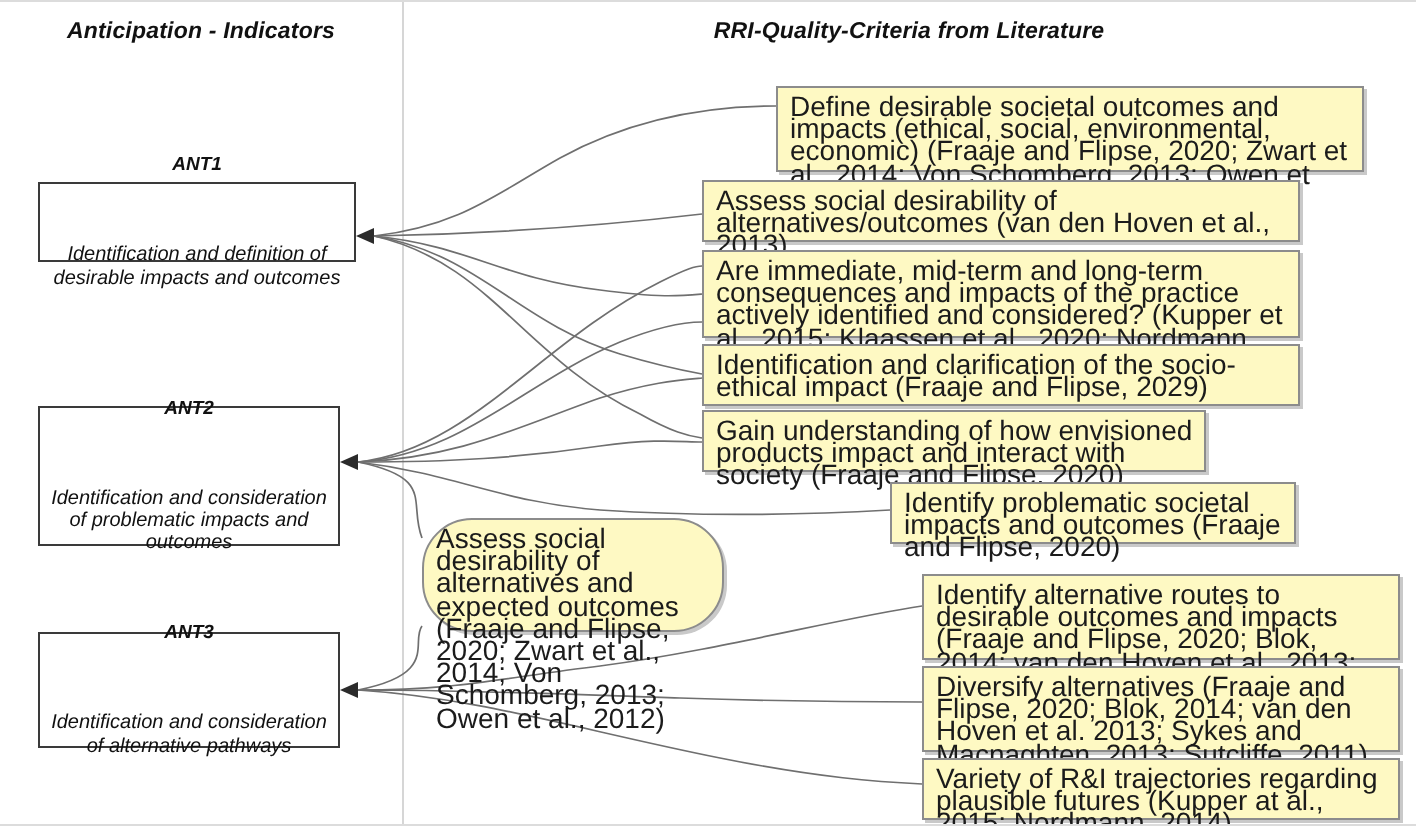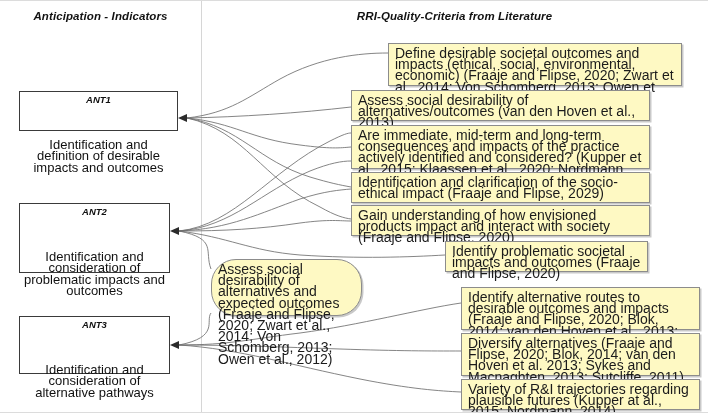--- a/index.html
+++ b/index.html
@@ -29,30 +29,30 @@
   #title-left{left:0;width:201px;top:9px;}
   #title-right{left:201px;width:507px;top:9px;}
 
   
   .ind-box{
     position:absolute;
     border:1px solid #3a3a3a;
     background:#ffffff;
     box-sizing:border-box;
     display:flex;flex-direction:column;
-    align-items:center;justify-content:space-between;
+    align-items:center;justify-content:center;
     padding:2px 4px;
     gap:33px;
   }
   .ind-code{
     font-weight:bold;font-style:italic;font-size:9.5px;color:#111;
     line-height:12px;
   }
   .ind-desc{
-    font-size:13px;color:#111;
+    font-style:italic;font-size:10px;color:#111;
     line-height:11.3px;text-align:center;
   }
 
   
   .crit-box{
     position:absolute;
     border:1px solid #9a9a9a;
     background:#fef9c3;
     box-sizing:border-box;
     padding:4px 5px 3px 6px;
@@ -123,21 +123,21 @@
   </div>
 
   <div class="crit-box shadowed" style="left:388px;top:42px;width:294px;height:43px;">Define desirable societal outcomes and impacts (ethical, social, environmental, economic) (Fraaje and Flipse, 2020; Zwart et al., 2014; Von Schomberg, 2013; Owen et al., 2012)</div>
 
   <div class="crit-box shadowed" style="left:351px;top:89px;width:299px;height:31px;">Assess social desirability of alternatives/outcomes (van den Hoven et al., 2013)</div>
 
   <div class="crit-box shadowed" style="left:351px;top:124px;width:299px;height:44px;">Are immediate, mid-term and long-term consequences  and impacts of the practice actively identified and considered? (Kupper et al., 2015; Klaassen et al., 2020; Nordmann, 2014)</div>
 
   <div class="crit-box shadowed" style="left:351px;top:171px;width:299px;height:31px;">Identification and clarification of  the socio-ethical impact (Fraaje and Flipse, 2029)</div>
 
-  <div class="crit-box shadowed" style="left:351px;top:204px;width:299px;height:31px;">Gain understanding of how envisioned products impact and interact with society (Fraaje and Flipse, 2020)</div>
+  <div class="crit-box shadowed" style="left:351px;top:204px;width:252px;height:31px;">Gain understanding of how envisioned products impact and interact with society (Fraaje and Flipse, 2020)</div>
 
   <div class="crit-box shadowed" style="left:445px;top:240px;width:203px;height:31px;">Identify problematic societal impacts and outcomes (Fraaje and Flipse, 2020)</div>
 
   <div class="crit-box shadowed" style="left:211px;top:258px;width:151px;height:57px;border-radius:25px;">Assess social desirability of alternatives and expected outcomes (Fraaje and Flipse, 2020; Zwart et al., 2014; Von Schomberg, 2013; Owen et al., 2012)</div>
 
   <div class="crit-box shadowed" style="left:461px;top:286px;width:239px;height:43px;">Identify alternative routes to desirable outcomes and impacts (Fraaje and Flipse, 2020; Blok, 2014; van den Hoven et al., 2013; Sutcliffe, 2011)</div>
 
   <div class="crit-box shadowed" style="left:461px;top:332px;width:239px;height:43px;">Diversify alternatives (Fraaje and Flipse, 2020; Blok, 2014; van den Hoven et al. 2013; Sykes and Macnaghten, 2013; Sutcliffe, 2011)</div>
 
   <div class="crit-box shadowed" style="left:461px;top:378px;width:239px;height:31px;">Variety of R&amp;I trajectories regarding plausible futures (Kupper at al., 2015; Nordmann, 2014)</div>

